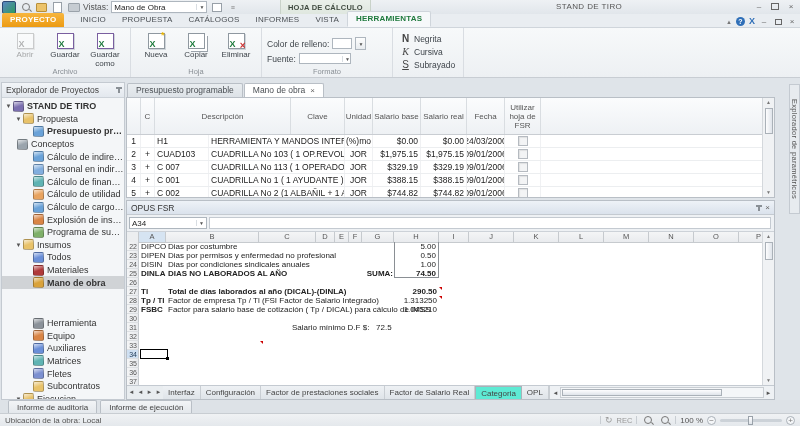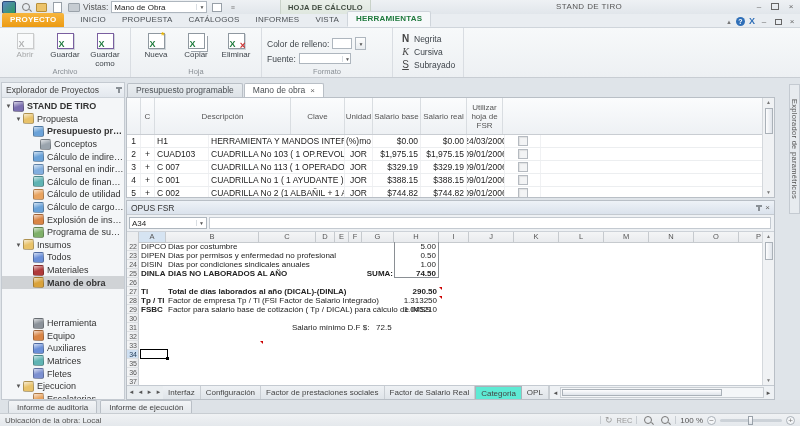--- a/index.html
+++ b/index.html
@@ -277,21 +277,21 @@
         <div class="titem" style="padding-left: 12px;">
           <div class="tarr">▼</div>
           <div class="tico" style="background: linear-gradient(160deg, rgba(255, 255, 255, 0.7), rgba(255, 255, 255, 0) 50%) rgb(232, 194, 106);"></div>
           <div class="tlbl">Propuesta</div>
         </div>
         <div class="titem" style="padding-left: 22px;">
           <div class="tsp"></div>
           <div class="tico" style="background: linear-gradient(160deg, rgba(255, 255, 255, 0.7), rgba(255, 255, 255, 0) 50%) rgb(106, 162, 216);"></div>
           <div class="tlbl" style="font-weight: bold;">Presupuesto progr...</div>
         </div>
-        <div class="titem" style="padding-left: 29px;">
+        <div class="titem" style="padding-left: 6px;">
           <div class="tsp"></div>
           <div class="tico" style="background: linear-gradient(160deg, rgba(255, 255, 255, 0.7), rgba(255, 255, 255, 0) 50%) rgb(154, 164, 173);"></div>
           <div class="tlbl">Conceptos</div>
         </div>
         <div class="titem" style="padding-left: 22px;">
           <div class="tsp"></div>
           <div class="tico" style="background: linear-gradient(160deg, rgba(255, 255, 255, 0.7), rgba(255, 255, 255, 0) 50%) rgb(106, 162, 216);"></div>
           <div class="tlbl">Cálculo de indirectos</div>
         </div>
         <div class="titem" style="padding-left: 22px;">
@@ -361,20 +361,25 @@
         </div>
         <div class="titem" style="padding-left: 22px;">
           <div class="tsp"></div>
           <div class="tico" style="background: linear-gradient(160deg, rgba(255, 255, 255, 0.7), rgba(255, 255, 255, 0) 50%) rgb(95, 179, 179);"></div>
           <div class="tlbl">Matrices</div>
         </div>
         <div class="titem" style="padding-left: 22px;">
           <div class="tsp"></div>
           <div class="tico" style="background: linear-gradient(160deg, rgba(255, 255, 255, 0.7), rgba(255, 255, 255, 0) 50%) rgb(123, 143, 208);"></div>
           <div class="tlbl">Fletes</div>
+        </div>
+        <div class="titem" style="padding-left: 22px;">
+          <div class="tsp"></div>
+          <div class="tico" style="background: linear-gradient(160deg, rgba(255, 255, 255, 0.7), rgba(255, 255, 255, 0) 50%) rgb(232, 194, 106);"></div>
+          <div class="tlbl">Subcontratos</div>
         </div>
         <div class="titem" style="padding-left: 12px;">
           <div class="tarr">▼</div>
           <div class="tico" style="background: linear-gradient(160deg, rgba(255, 255, 255, 0.7), rgba(255, 255, 255, 0) 50%) rgb(232, 194, 106);"></div>
           <div class="tlbl">Ejecucion</div>
         </div>
         <div class="titem" style="padding-left: 22px;">
           <div class="tsp"></div>
           <div class="tico" style="background: linear-gradient(160deg, rgba(255, 255, 255, 0.7), rgba(255, 255, 255, 0) 50%) rgb(232, 163, 95);"></div>
           <div class="tlbl">Escalatorias</div>
@@ -400,20 +405,21 @@
 
     <div id="grid">
       <div id="ghead">
           <div class="gh" style="width: 14px;"></div>
           <div class="gh" style="width: 14px;">C</div>
           <div class="gh" style="width: 136px;">Descripción</div>
           <div class="gh" style="width: 54px;">Clave</div>
           <div class="gh" style="width: 28px;">Unidad</div>
           <div class="gh" style="width: 48px;">Salario base</div>
           <div class="gh" style="width: 46px;">Salario real</div>
+          <div class="gh" style="width: 38px;">Fecha</div>
           <div class="gh" style="width: 36px;">Utilizar hoja de FSR</div>
           <div class="gh fill"></div>
         </div>
       <div id="gbody">
           <div class="grow">
             <div class="gc c" style="width: 14px;">1</div>
             <div class="gc c" style="width: 14px;"></div>
             <div class="gc" style="width: 54px;">H1</div>
             <div class="gc" style="width: 136px;">HERRAMIENTA Y MANDOS INTERMEDIOS</div>
             <div class="gc c" style="width: 28px;">(%)mo</div>

